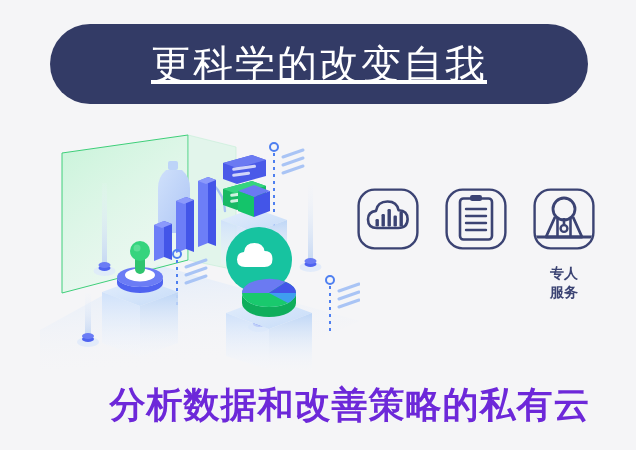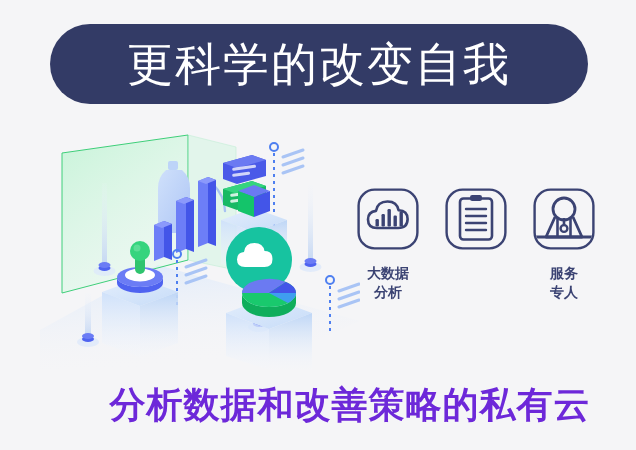--- a/index.html
+++ b/index.html
@@ -31,26 +31,27 @@
     height: 80px;
     background: #333b66;
     border-radius: 40px;
     display: flex;
     align-items: center;
     justify-content: center;
     box-sizing: border-box;
   }
   .title-text {
     color: #ffffff;
-    font-size: 46px;
+    font-size: 40px;
     letter-spacing: 2px;
     font-weight: 500;
     line-height: 1;
     white-space: nowrap;
     font-family: "DejaVu Sans", "Liberation Sans", sans-serif;
+    text-decoration: underline;
   }
 
   
   .illus {
     position: absolute;
     left: 40px;
     top: 125px;
     width: 320px;
     height: 245px;
   }
@@ -310,24 +311,20 @@
         <rect x="1.6" y="1.6" width="58.8" height="58.8" rx="16" fill="none" stroke="#3b4373" stroke-width="2.4"></rect>
         <path d="M20 40 q-9 0 -9 -8.5 q0 -7.8 8 -8.6 q1.4 -9.4 11.6 -9.4 q9.4 0 11 8.8 q9 .4 9 8.8 q0 8.9 -9.4 8.9 z" fill="none" stroke="#3b4373" stroke-width="2.6" stroke-linejoin="round"></path>
         <g fill="#3b4373">
           <rect x="18.5" y="31" width="3.4" height="7.5" rx="1.2"></rect>
           <rect x="24.5" y="26" width="3.4" height="12.5" rx="1.2"></rect>
           <rect x="30.5" y="21" width="3.4" height="17.5" rx="1.2"></rect>
           <rect x="36.5" y="27.5" width="3.4" height="11" rx="1.2"></rect>
           <rect x="42.5" y="23.5" width="3.4" height="15" rx="1.2"></rect>
         </g>
       </svg>
-      <div class="feature-label">
-        <div>大数据</div>
-        <div>分析</div>
-      </div>
     </div>
 
     <div class="feature">
       <svg class="feature-icon" viewBox="0 0 62 62" xmlns="http://www.w3.org/2000/svg">
         <rect x="1.6" y="1.6" width="58.8" height="58.8" rx="16" fill="none" stroke="#3b4373" stroke-width="2.4"></rect>
         <rect x="15" y="10.5" width="32" height="41" rx="3.5" fill="none" stroke="#3b4373" stroke-width="2.6"></rect>
         <rect x="25" y="7" width="12" height="6" rx="2.2" fill="#3b4373"></rect>
         <g stroke="#3b4373" stroke-width="2.4" stroke-linecap="round">
           <line x1="21" y1="21" x2="41" y2="21"></line>
           <line x1="21" y1="28" x2="41" y2="28"></line>
@@ -349,22 +346,22 @@
           <path d="M22 29 L13 49 L49 49 L40 29" fill="none" stroke="#3b4373" stroke-width="2.8" stroke-linejoin="round"></path>
           <line x1="24.5" y1="30" x2="24.5" y2="49" stroke="#3b4373" stroke-width="2.6"></line>
           <line x1="37.5" y1="30" x2="37.5" y2="49" stroke="#3b4373" stroke-width="2.6"></line>
           <line x1="31" y1="30" x2="31" y2="37" stroke="#3b4373" stroke-width="2.6"></line>
           <circle cx="31" cy="40.5" r="3.4" fill="none" stroke="#3b4373" stroke-width="2.4"></circle>
           <line x1="2" y1="49" x2="60" y2="49" stroke="#3b4373" stroke-width="2.8"></line>
         </g>
         <rect x="1.6" y="1.6" width="58.8" height="58.8" rx="16" fill="none" stroke="#3b4373" stroke-width="2.4"></rect>
       </svg>
       <div class="feature-label">
+        <div>专人</div>
         <div>服务</div>
-        <div>专人</div>
       </div>
     </div>
 
   </div>
 
   <div class="tagline">分析数据和改善策略的私有云</div>
 
 </div>
 
 </body></html>

